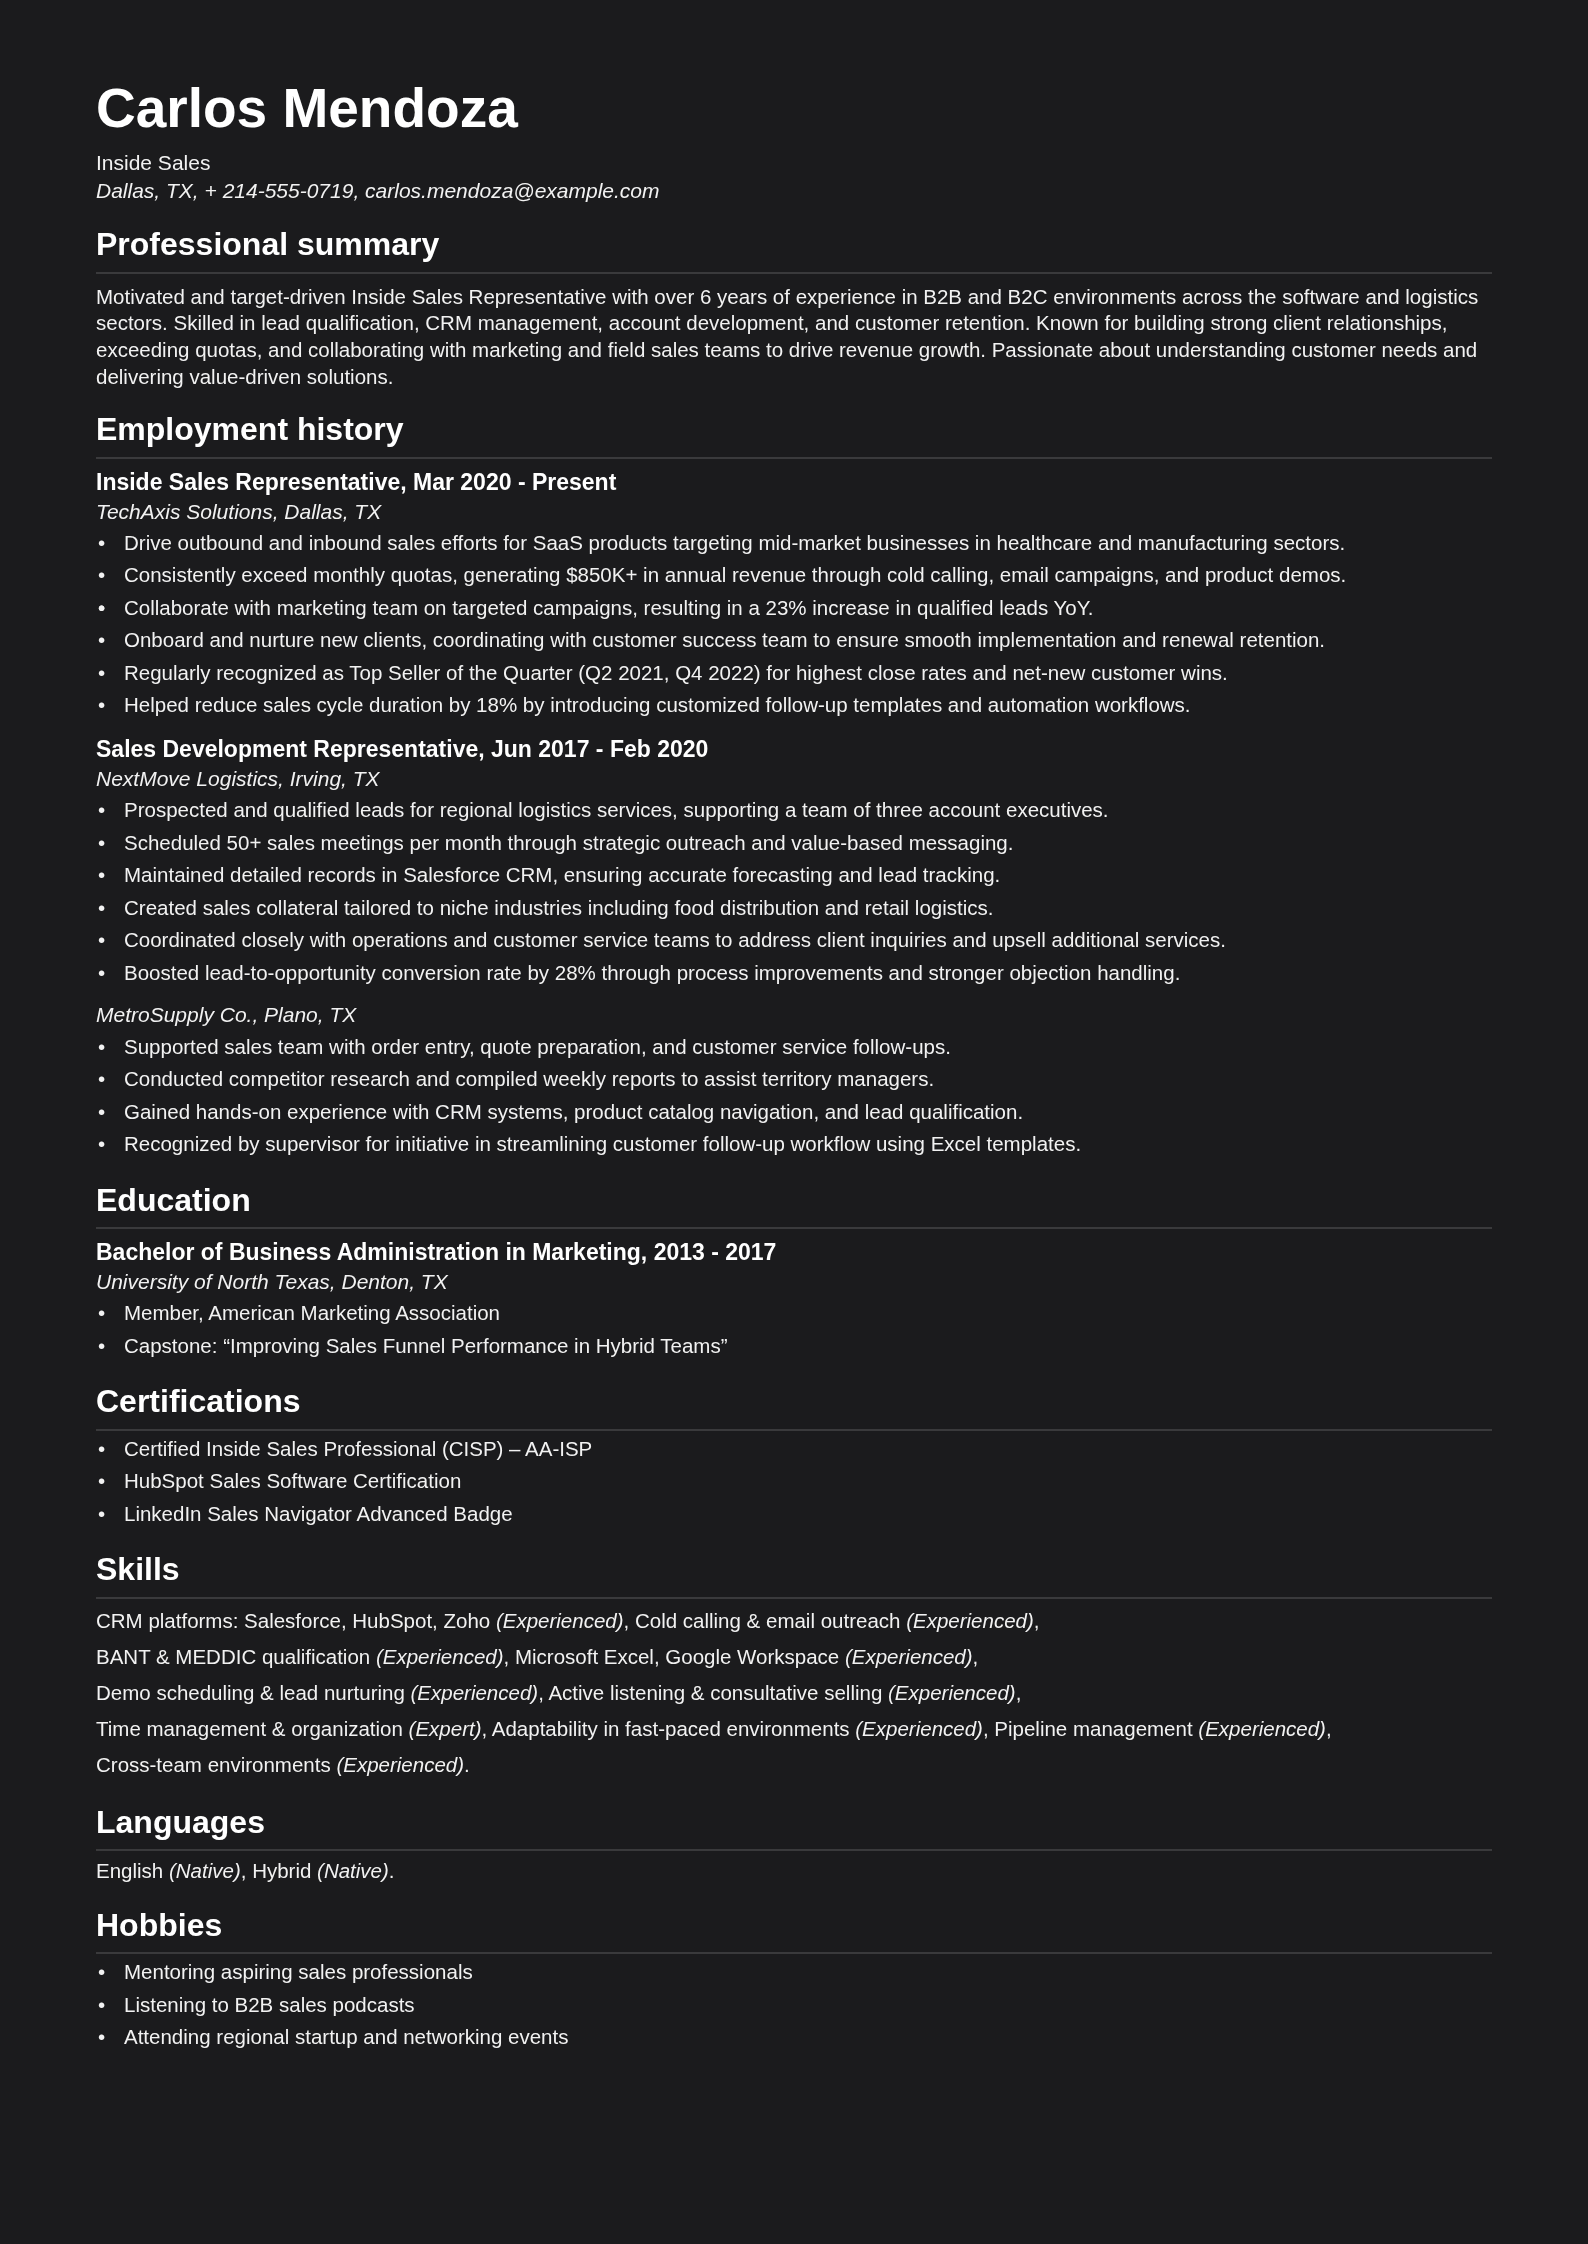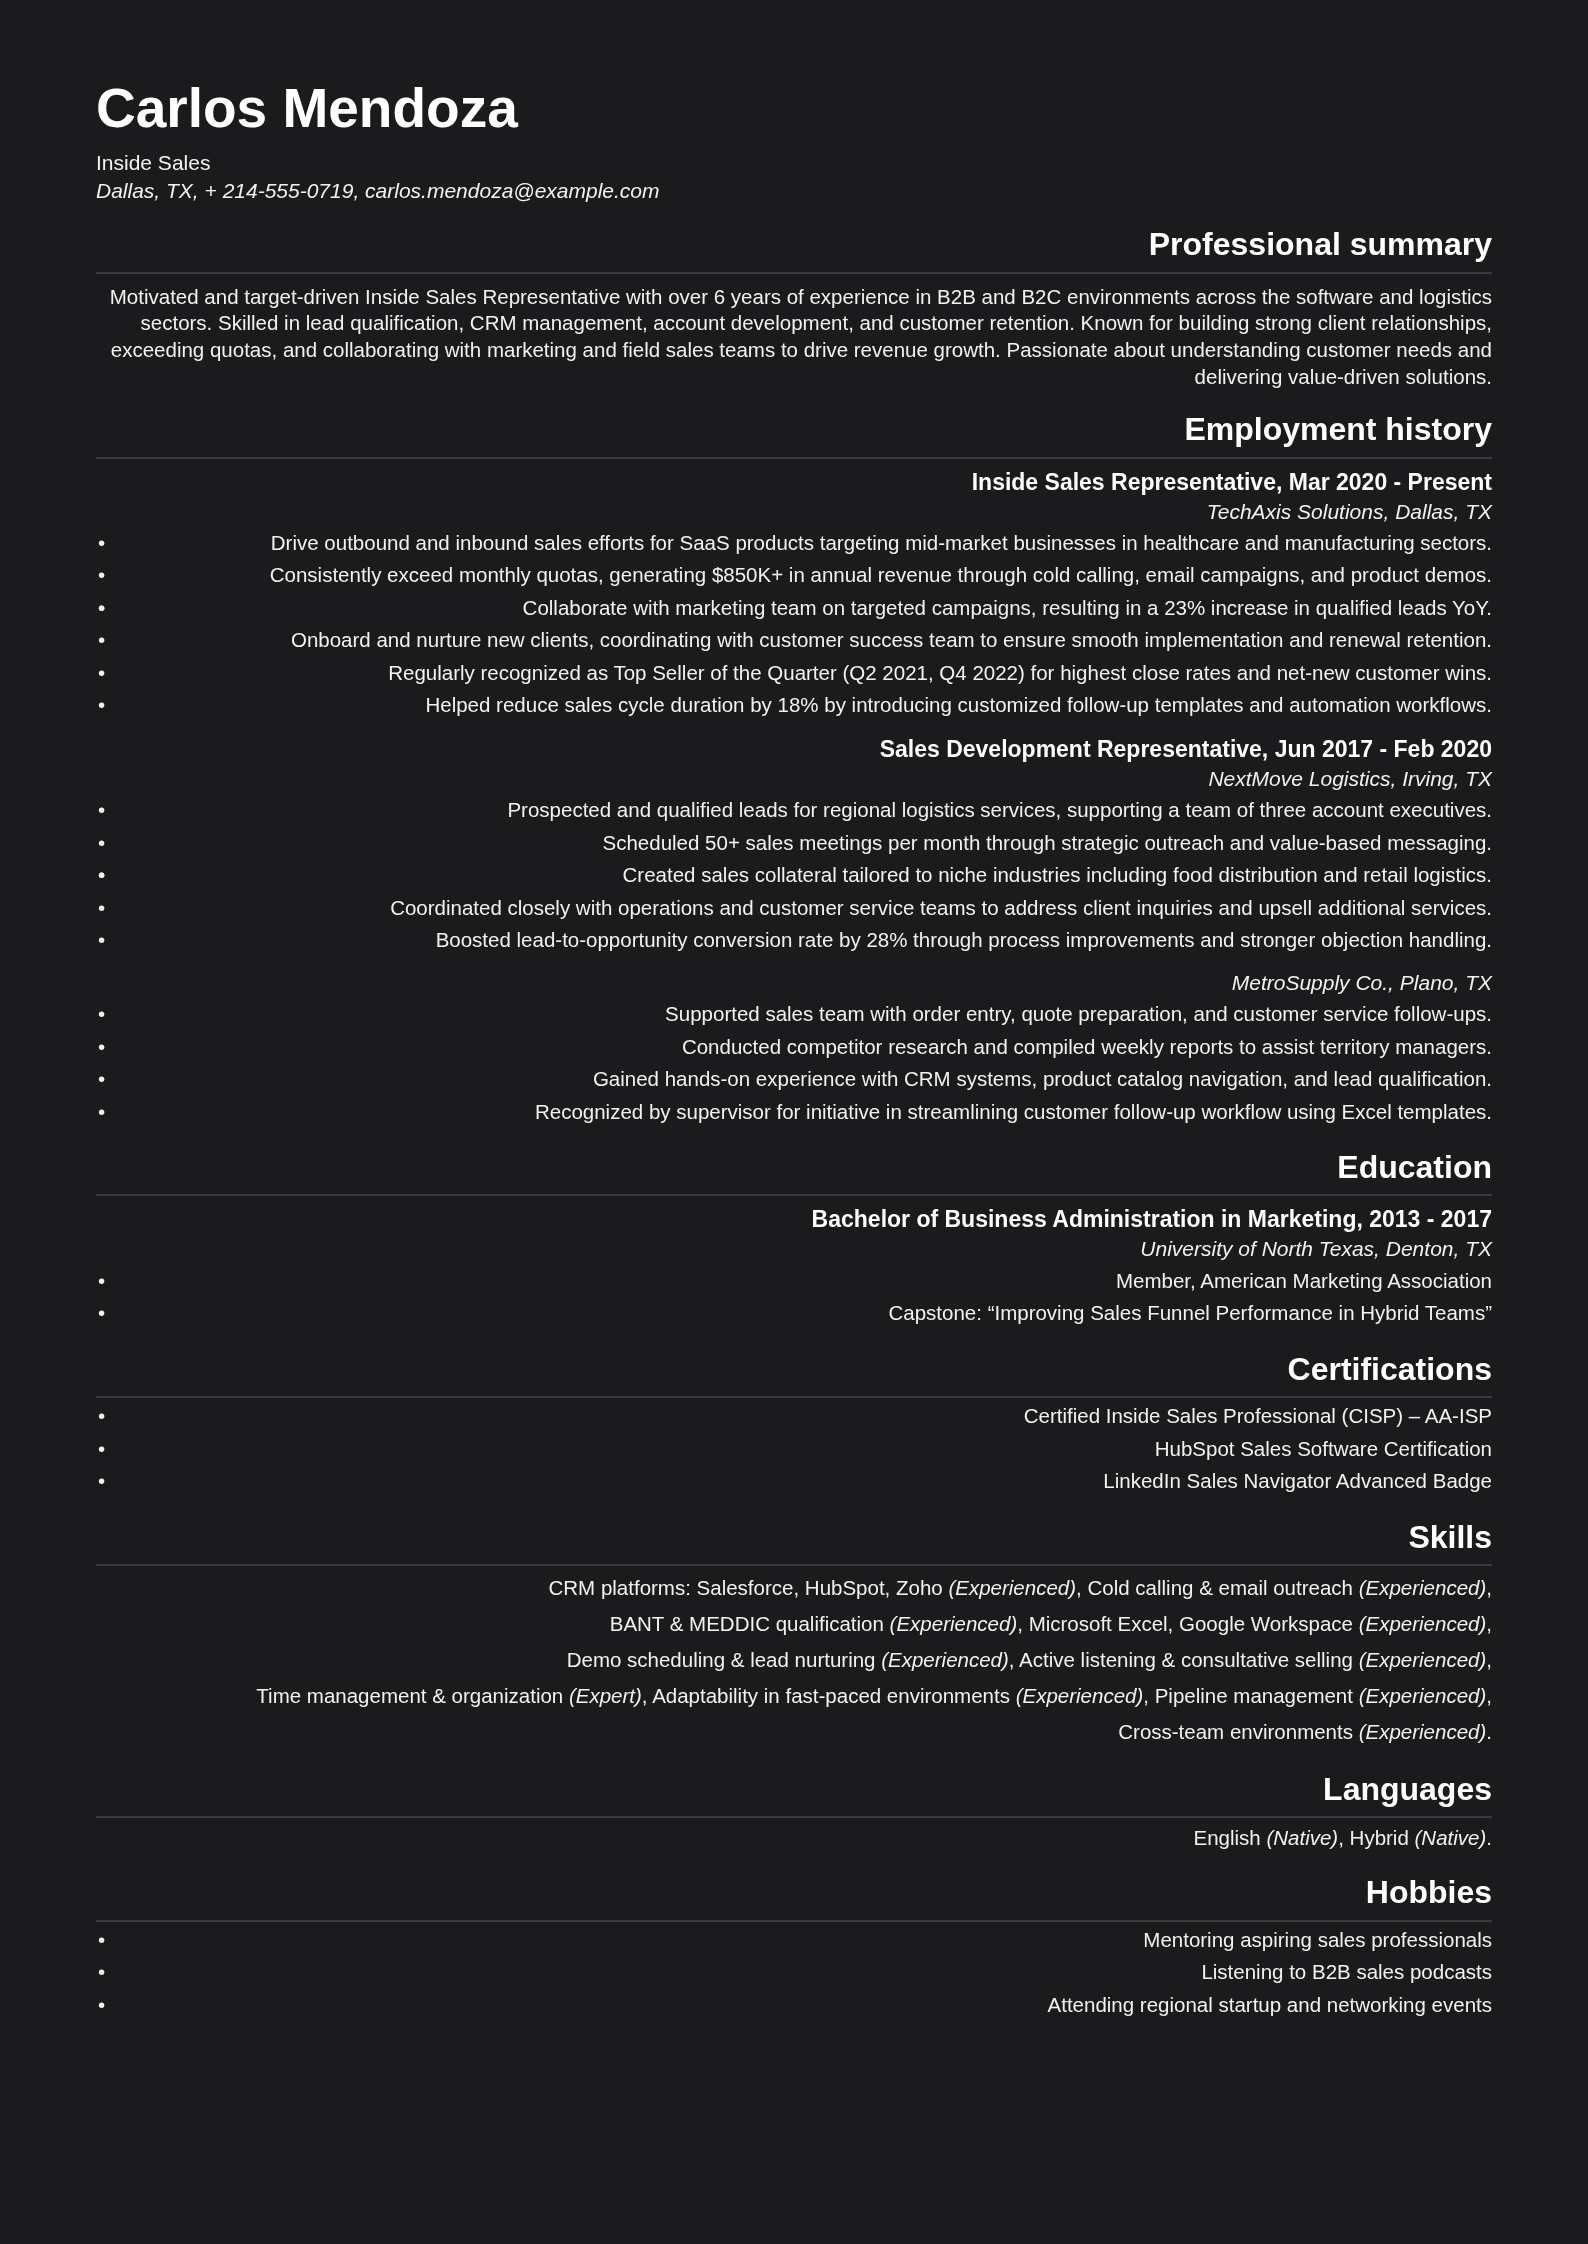--- a/index.html
+++ b/index.html
@@ -7,21 +7,21 @@
     background: #1b1b1d;
     color: #f2f2f2;
     font-family: "Liberation Sans", sans-serif;
     width: 1588px;
     min-height: 2244px;
   }
   .page { padding: 78px 96px 80px 96px; width: 1396px; }
   .name { font-size: 55px; font-weight: bold; margin: 0; line-height: 1.1; color: #ffffff; }
   .title { font-size: 21px; margin-top: 10px; line-height: 1.3; }
   .contact { font-size: 21px; font-style: italic; line-height: 1.4; }
-  .section { margin-top: 20px; text-align: right; }
+  .section { margin-top: 20px; }
   .section-heading {
     font-size: 32px; font-weight: bold; margin: 0; padding-bottom: 8px;
     border-bottom: 2px solid #3a3a3c; line-height: 1.2; color: #ffffff;
   }
   .para { font-size: 20.5px; line-height: 1.3; margin-top: 10px; }
   .job { margin-top: 8px; }
   .job + .job { margin-top: 12px; }
   .job-title { font-size: 23px; font-weight: bold; line-height: 1.35; color: #ffffff; }
   .job-sub { font-size: 21px; font-style: italic; line-height: 1.3; }
   ul.bullets { list-style: none; margin: 2px 0 0 0; padding: 0; }
@@ -64,21 +64,21 @@
         <li><span class="dot">•</span><span>Helped reduce sales cycle duration by 18% by introducing customized follow-up templates and automation workflows.</span></li>
       </ul>
     </div>
 
     <div class="job">
       <div class="job-title">Sales Development Representative, Jun 2017 - Feb 2020</div>
       <div class="job-sub">NextMove Logistics, Irving, TX</div>
       <ul class="bullets">
         <li><span class="dot">•</span><span>Prospected and qualified leads for regional logistics services, supporting a team of three account executives.</span></li>
         <li><span class="dot">•</span><span>Scheduled 50+ sales meetings per month through strategic outreach and value-based messaging.</span></li>
-        <li><span class="dot">•</span></li>
+        <li><span class="dot">•</span><span>Maintained detailed records in Salesforce CRM, ensuring accurate forecasting and lead tracking.</span></li>
         <li><span class="dot">•</span><span>Created sales collateral tailored to niche industries including food distribution and retail logistics.</span></li>
         <li><span class="dot">•</span><span>Coordinated closely with operations and customer service teams to address client inquiries and upsell additional services.</span></li>
         <li><span class="dot">•</span><span>Boosted lead-to-opportunity conversion rate by 28% through process improvements and stronger objection handling.</span></li>
       </ul>
     </div>
 
     <div class="job">
       <div class="job-sub">MetroSupply Co., Plano, TX</div>
       <ul class="bullets">
         <li><span class="dot">•</span><span>Supported sales team with order entry, quote preparation, and customer service follow-ups.</span></li>

